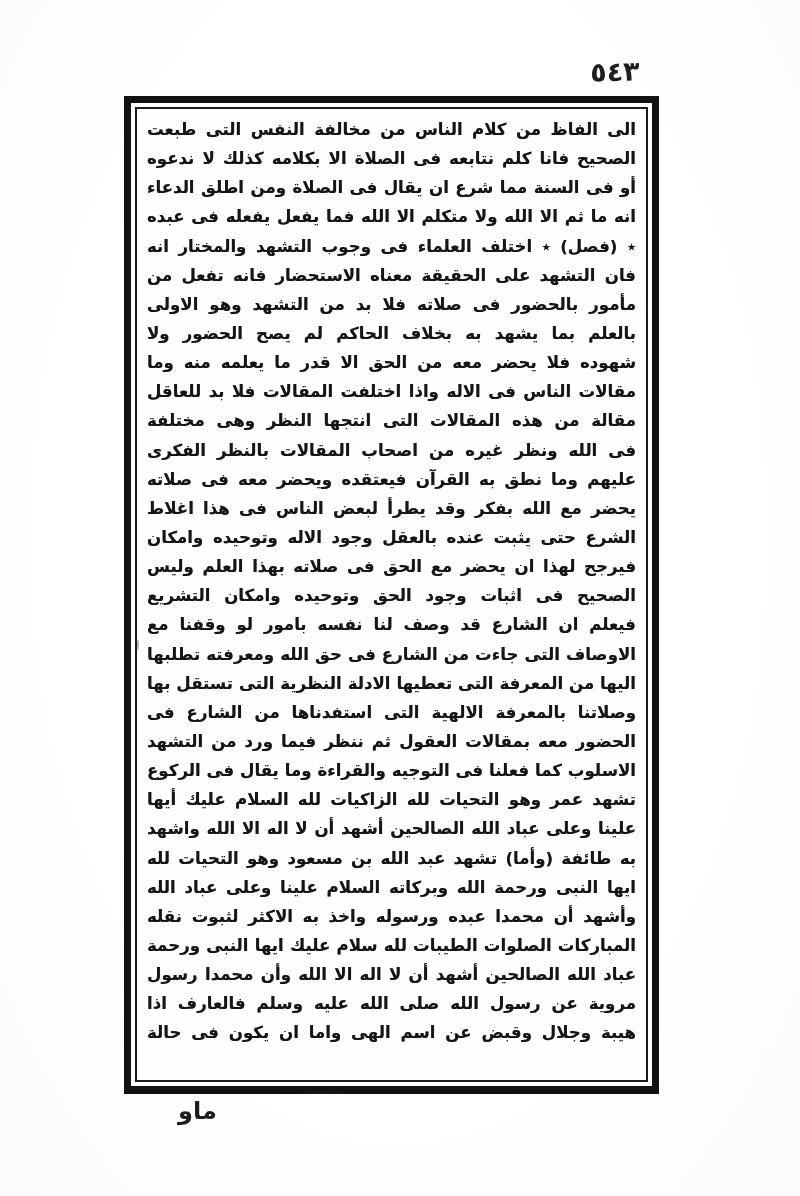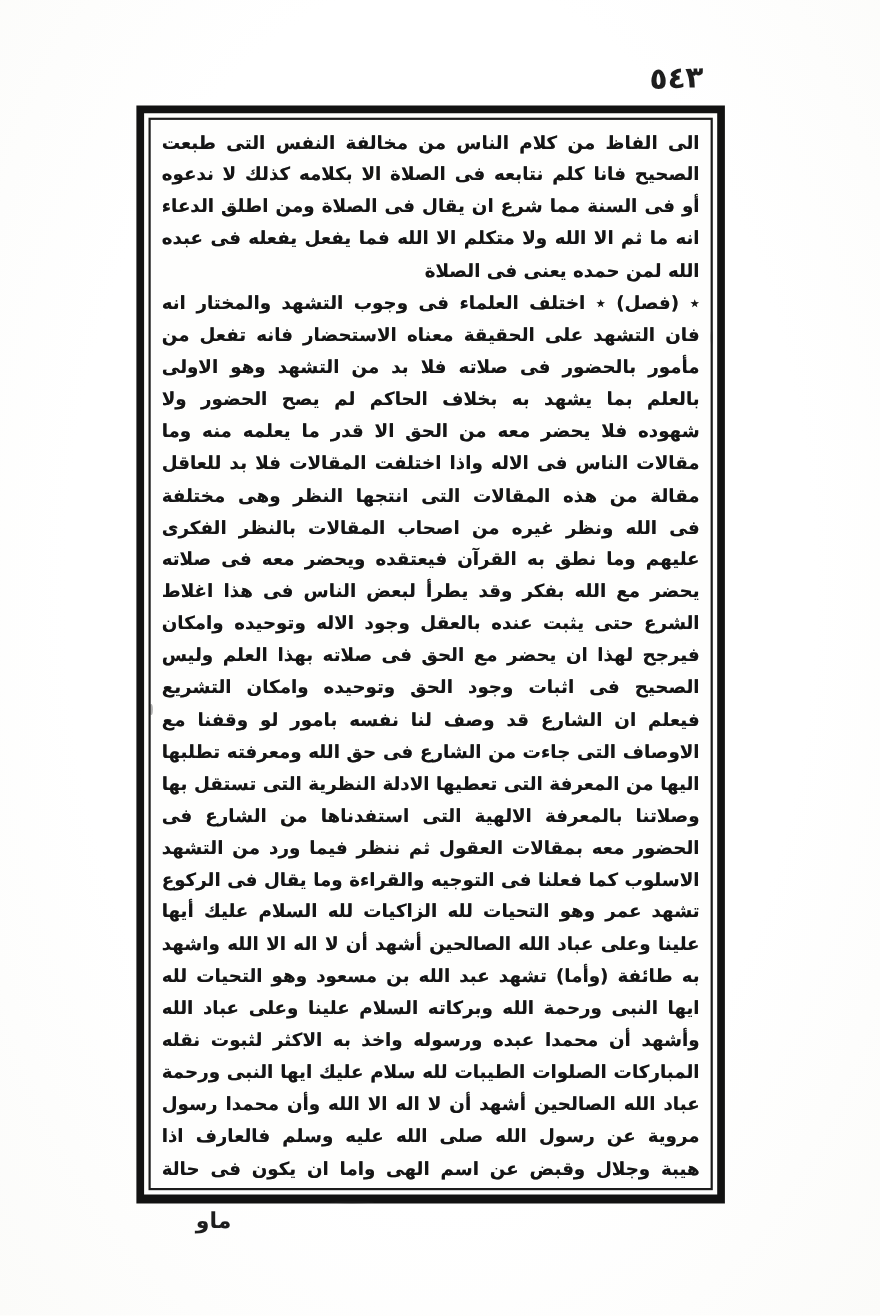--- a/index.html
+++ b/index.html
@@ -57,21 +57,21 @@
     white-space: normal;
     text-shadow: 0 0 0.5px rgba(20,20,20,0.55);
   }
   .line.short {
     text-align-last: right;
   }
   .catchword {
     position: absolute;
     top: 1097px; left: 178px;
     direction: rtl;
-    font-size: 20px;
+    font-size: 24px;
     font-weight: bold;
     color: #1e1e1e;
     text-align: center;
   }
   
   .speck { position: absolute; background: rgba(40,40,40,0.35); border-radius: 50%; }
   .speck.s1 { left: 136px; top: 640px; width: 3px; height: 10px; }
   .speck.s2 { left: 646px; top: 300px; width: 2px; height: 14px; }
   .speck.s3 { left: 300px; top: 1092px; width: 40px; height: 2px; }
 </style>
@@ -82,21 +82,20 @@
 
   <div class="page-number">٥٤٣</div>
 
   <div class="frame-outer">
     <div class="frame-inner">
       <div class="text-block" id="text-block">
           <div class="line">الى الفاظ من كلام الناس من مخالفة النفس التى طبعت عليها حتى لا توافق ربها وهو الادب</div>
           <div class="line">الصحيح فانا كلم نتابعه فى الصلاة الا بكلامه كذلك لا ندعوه الا بما انزل علينا وشرعه لنا فى القرآن</div>
           <div class="line">أو فى السنة مما شرع ان يقال فى الصلاة ومن اطلق الدعاء فى الصلاة بأى نوع كان غلب على قلبه</div>
           <div class="line">انه ما ثم الا الله ولا متكلم الا الله فما يفعل يفعله فى عبده كما ورد ان الله قال على لسان عبده سمع</div>
-          <div class="line short">الله لمن حمده يعنى فى الصلاة</div>
           <div class="line">٭ (فصل) ٭ اختلف العلماء فى وجوب التشهد والمختار انه فمن قائل بوجوبه ومن قائل لا يجب</div>
           <div class="line">فان التشهد على الحقيقة معناه الاستحضار فانه تفعل من الشهود وهو الحضور والانسان</div>
           <div class="line">مأمور بالحضور فى صلاته فلا بد من التشهد وهو الاولى والاوجه ولما كان الشاهد مخاطبا</div>
           <div class="line">بالعلم بما يشهد به بخلاف الحاكم لم يصح الحضور ولا الاستحضار من غير علم المتشهد بمن يريد</div>
           <div class="line">شهوده فلا يحضر معه من الحق الا قدر ما يعلمه منه وما خوطب بأكثر من ذلك واختلفت</div>
           <div class="line">مقالات الناس فى الاله واذا اختلفت المقالات فلا بد للعاقل اذا انفرد فى علمه مع ربه ان يكون على</div>
           <div class="line">مقالة من هذه المقالات التى انتجها النظر وهى مختلفة فالسليم العقل من يترك ما اعطاه نظره</div>
           <div class="line">فى الله ونظر غيره من اصحاب المقالات بالنظر الفكرى ويرجع الى ما قالته الانبياء صلوات الله</div>
           <div class="line">عليهم وما نطق به القرآن فيعتقده ويحضر معه فى صلاته وفى حركاته وسكناته فهو أولى به من ان</div>
           <div class="line">يحضر مع الله بفكر وقد يطرأ لبعض الناس فى هذا اغلاط وذلك انه يرى ان الانسان ما يثبت عنده</div>

